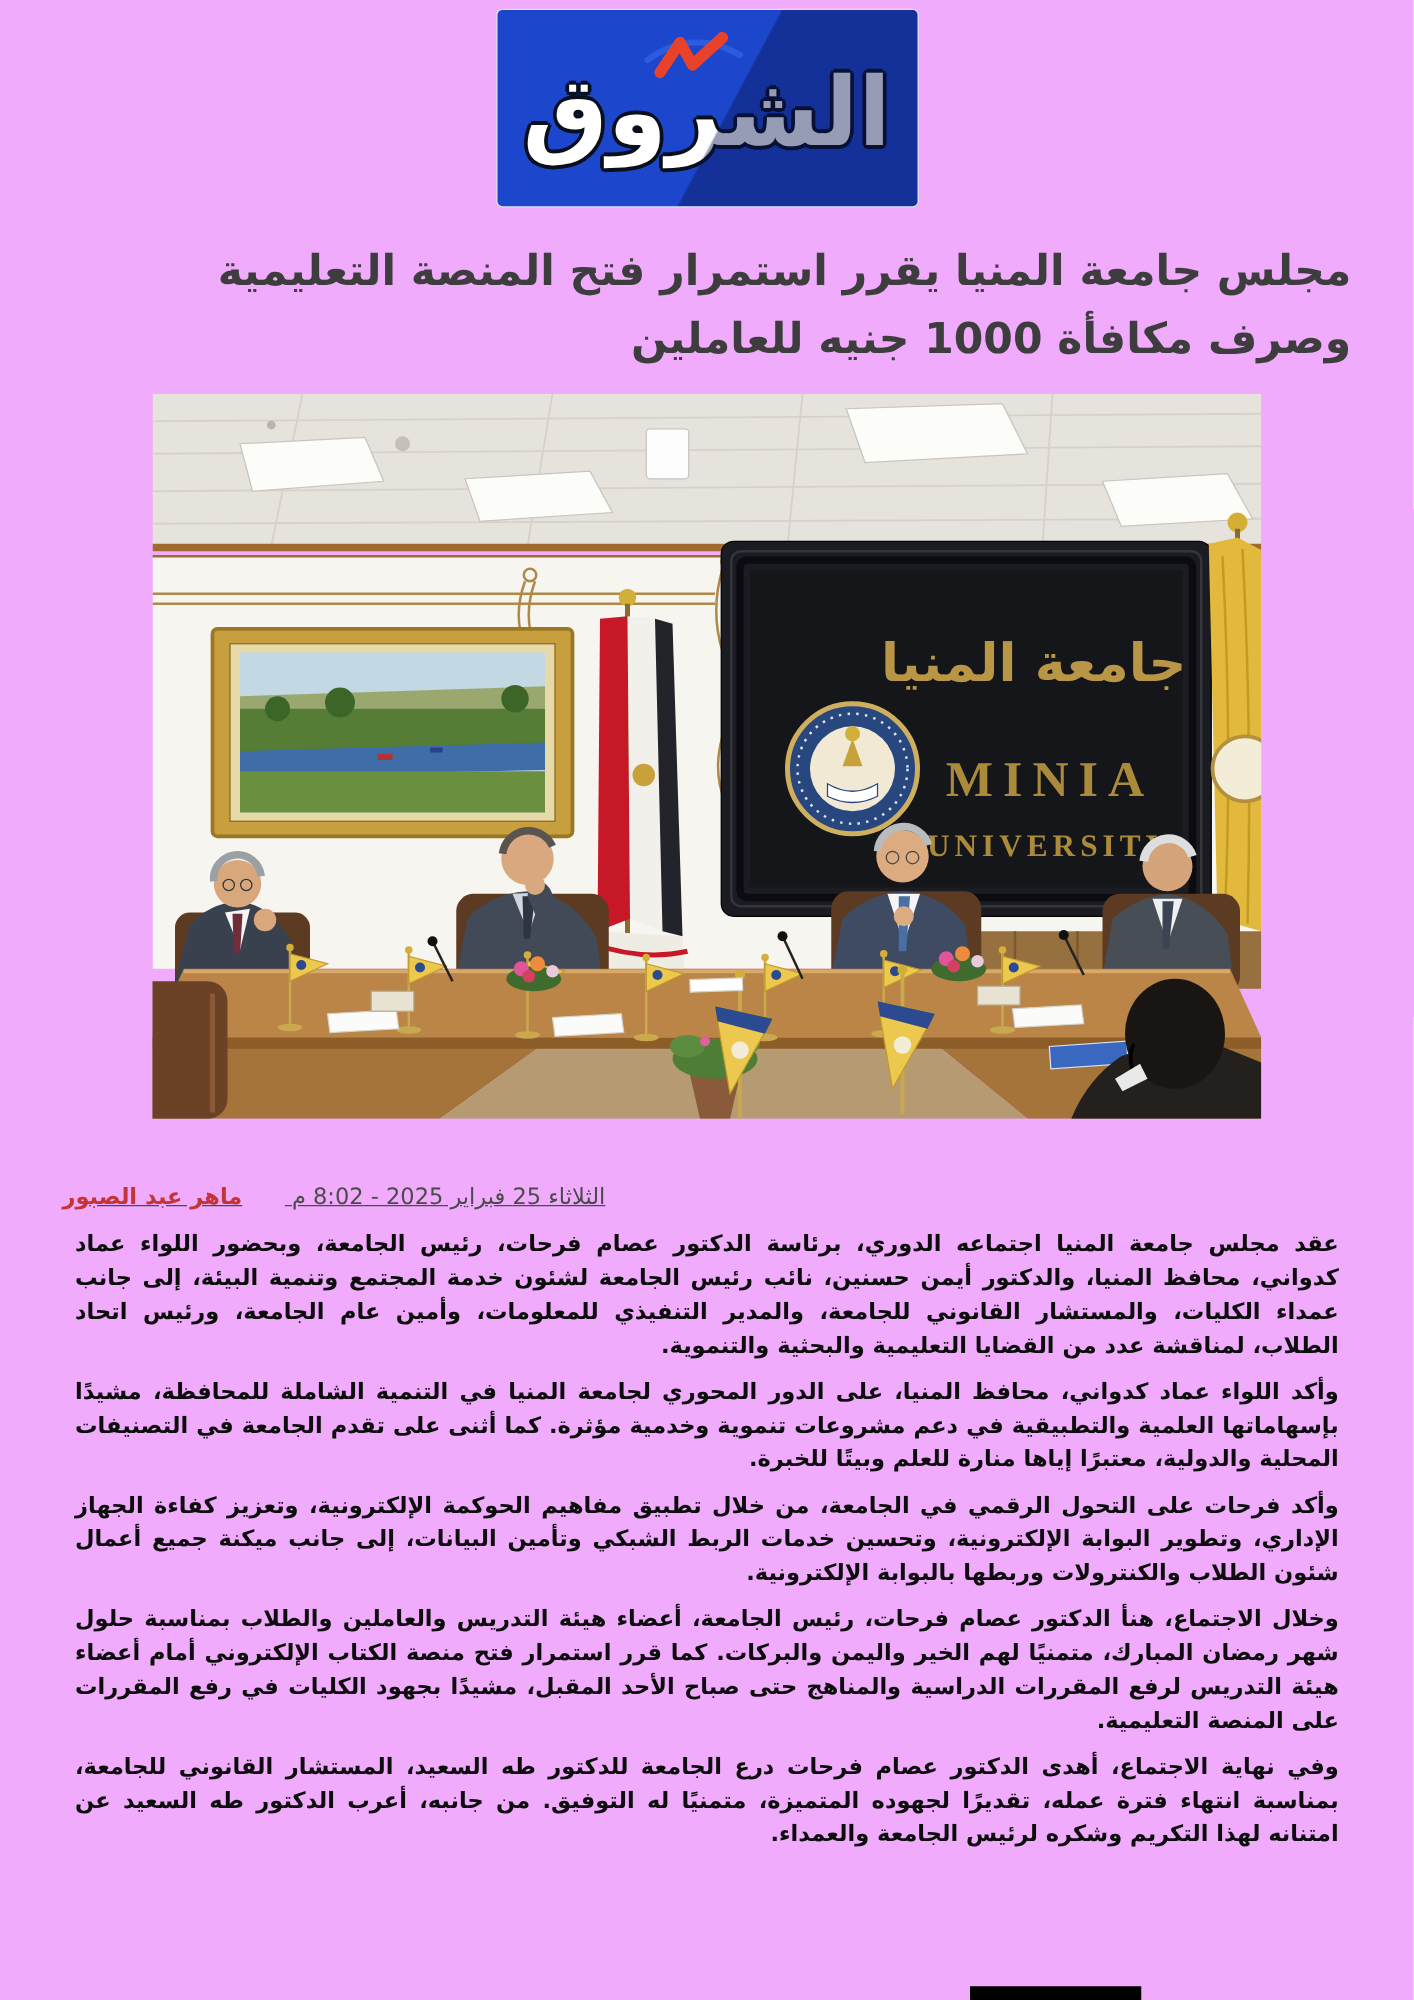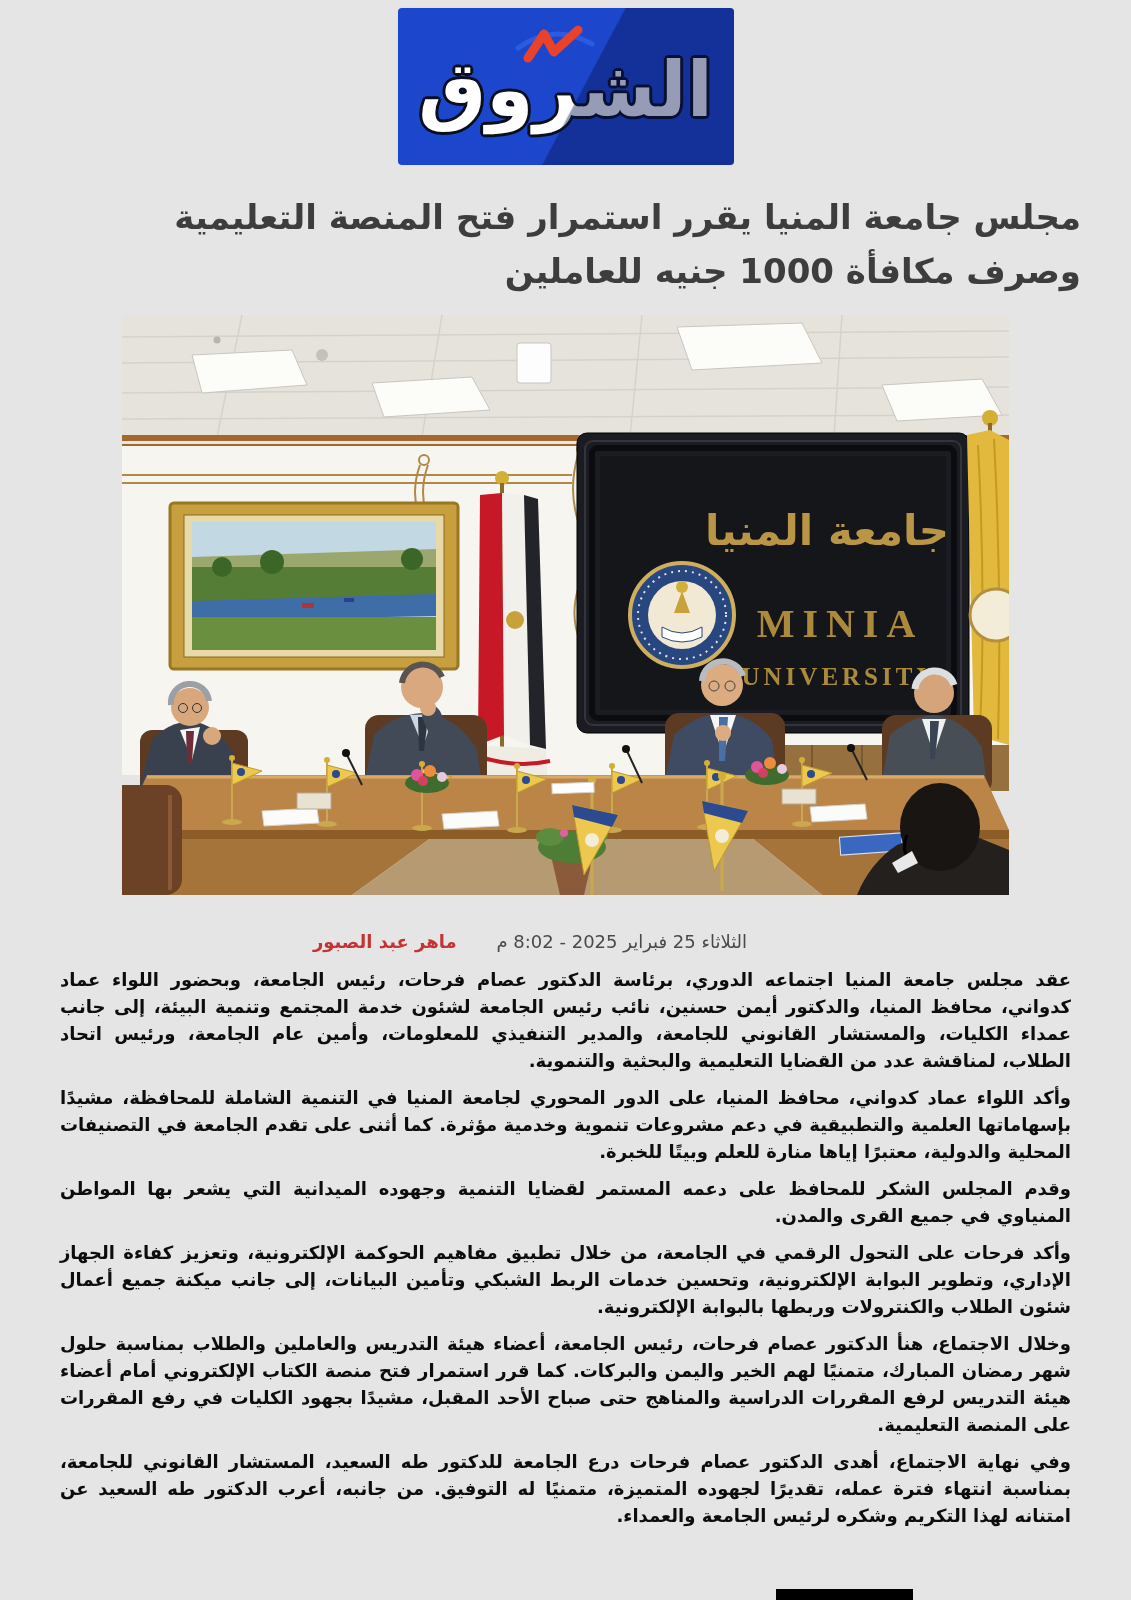--- a/index.html
+++ b/index.html
@@ -1,18 +1,18 @@
 <!DOCTYPE html>
 <html lang="ar"><head>
 <meta charset="utf-8">
 <style>
   html,body{margin:0;padding:0;background:#ffffff;}
   .page{
     position:relative;width:1131px;height:1600px;margin:0 auto;overflow:hidden;
-    background:#e5e5e5;font-family:"DejaVu Sans","Liberation Sans",sans-serif;
+    background:#f0abfc;font-family:"DejaVu Sans","Liberation Sans",sans-serif;
   }
   
   .masthead{padding-top:8px;text-align:center;}
   .logo{
     position:relative;display:inline-block;width:336px;height:157px;
     background:#1c47cd;border-radius:4px;overflow:hidden;
     box-shadow:0 0 0 1px #e2e2e2;
   }
   .logo::after{
     content:"";position:absolute;inset:0;
@@ -28,22 +28,22 @@
   .logo-swoosh{position:absolute;top:12px;left:108px;}
   
   .headline{
     margin:22px 50px 0 50px;direction:rtl;text-align:right;
     font-size:34px;line-height:1.58;font-weight:bold;color:#3d3d3d;
   }
   
   .photo{display:block;width:887px;height:580px;margin:17px auto 0 auto;}
   
   .byline{
-    margin:36px 121px 0 50px;direction:rtl;text-align:center;
-    font-size:18px;color:#4a4a4a;
+    margin:52px 121px 0 50px;direction:rtl;text-align:left;
+    font-size:18px;color:#4a4a4a;text-decoration:underline;
   }
   .byline .author{margin-right:34px;font-weight:bold;color:#c53434;text-decoration:none;cursor:pointer;}
   
   .article{
     margin:14px 50px 0 50px;direction:rtl;text-align:justify;
     font-size:18px;line-height:27px;font-weight:bold;color:#0d0d0d;
   }
   .article p{margin:10px;}
   
   .bottom-box{position:absolute;left:776px;top:1589px;width:137px;height:11px;background:#000;}
@@ -339,21 +339,20 @@
   </svg>
 
   <div class="byline">
     <span class="date">الثلاثاء 25 فبراير 2025 - 8:02 م</span>
     <span class="author">ماهر عبد الصبور</span>
   </div>
 
   <article class="article">
     <p>عقد مجلس جامعة المنيا اجتماعه الدوري، برئاسة الدكتور عصام فرحات، رئيس الجامعة، وبحضور اللواء عماد كدواني، محافظ المنيا، والدكتور أيمن حسنين، نائب رئيس الجامعة لشئون خدمة المجتمع وتنمية البيئة، إلى جانب عمداء الكليات، والمستشار القانوني للجامعة، والمدير التنفيذي للمعلومات، وأمين عام الجامعة، ورئيس اتحاد الطلاب، لمناقشة عدد من القضايا التعليمية والبحثية والتنموية.</p>
     <p>وأكد اللواء عماد كدواني، محافظ المنيا، على الدور المحوري لجامعة المنيا في التنمية الشاملة للمحافظة، مشيدًا بإسهاماتها العلمية والتطبيقية في دعم مشروعات تنموية وخدمية مؤثرة. كما أثنى على تقدم الجامعة في التصنيفات المحلية والدولية، معتبرًا إياها منارة للعلم وبيتًا للخبرة.</p>
-    <p>وقدم المجلس الشكر للمحافظ على دعمه المستمر لقضايا التنمية وجهوده الميدانية التي يشعر بها المواطن المنياوي في جميع القرى والمدن.</p>
     <p>وأكد فرحات على التحول الرقمي في الجامعة، من خلال تطبيق مفاهيم الحوكمة الإلكترونية، وتعزيز كفاءة الجهاز الإداري، وتطوير البوابة الإلكترونية، وتحسين خدمات الربط الشبكي وتأمين البيانات، إلى جانب ميكنة جميع أعمال شئون الطلاب والكنترولات وربطها بالبوابة الإلكترونية.</p>
     <p>وخلال الاجتماع، هنأ الدكتور عصام فرحات، رئيس الجامعة، أعضاء هيئة التدريس والعاملين والطلاب بمناسبة حلول شهر رمضان المبارك، متمنيًا لهم الخير واليمن والبركات. كما قرر استمرار فتح منصة الكتاب الإلكتروني أمام أعضاء هيئة التدريس لرفع المقررات الدراسية والمناهج حتى صباح الأحد المقبل، مشيدًا بجهود الكليات في رفع المقررات على المنصة التعليمية.</p>
     <p>وفي نهاية الاجتماع، أهدى الدكتور عصام فرحات درع الجامعة للدكتور طه السعيد، المستشار القانوني للجامعة، بمناسبة انتهاء فترة عمله، تقديرًا لجهوده المتميزة، متمنيًا له التوفيق. من جانبه، أعرب الدكتور طه السعيد عن امتنانه لهذا التكريم وشكره لرئيس الجامعة والعمداء.</p>
   </article>
 
   <div class="bottom-box"></div>
 
 </div>
 
 </body></html>

